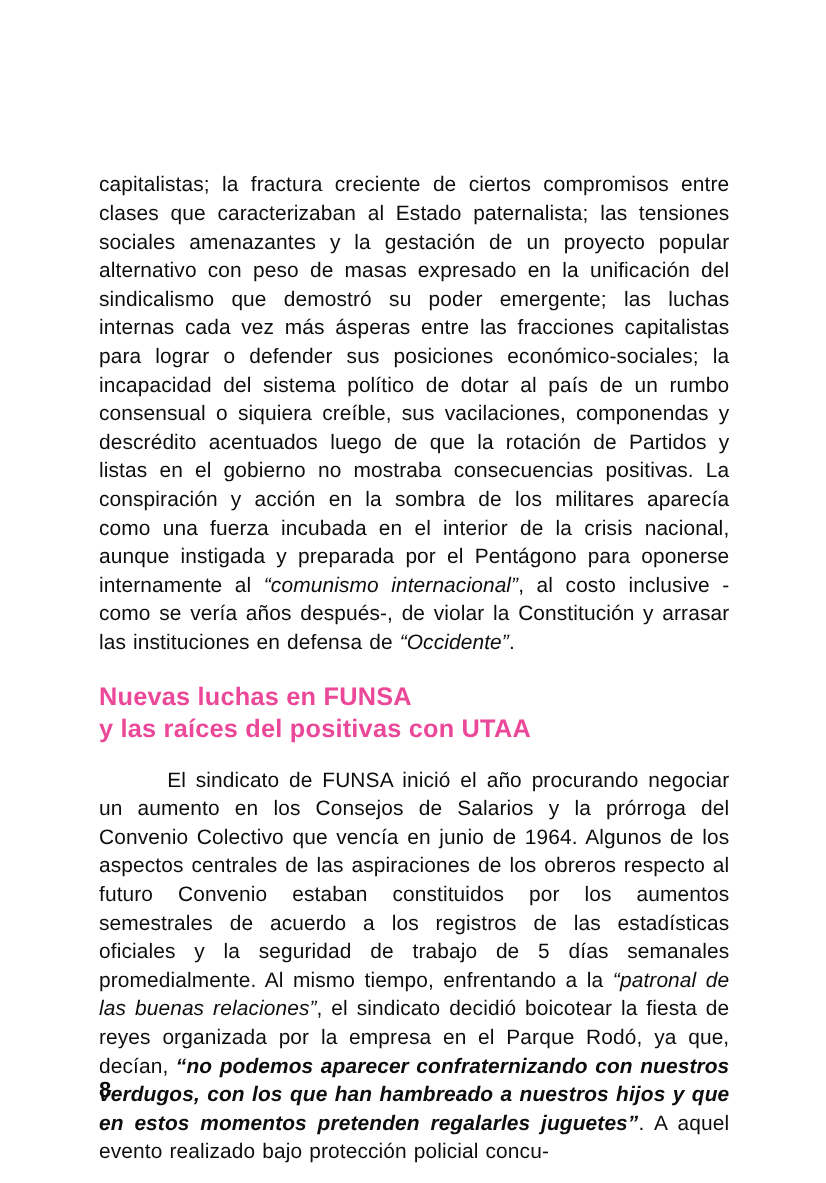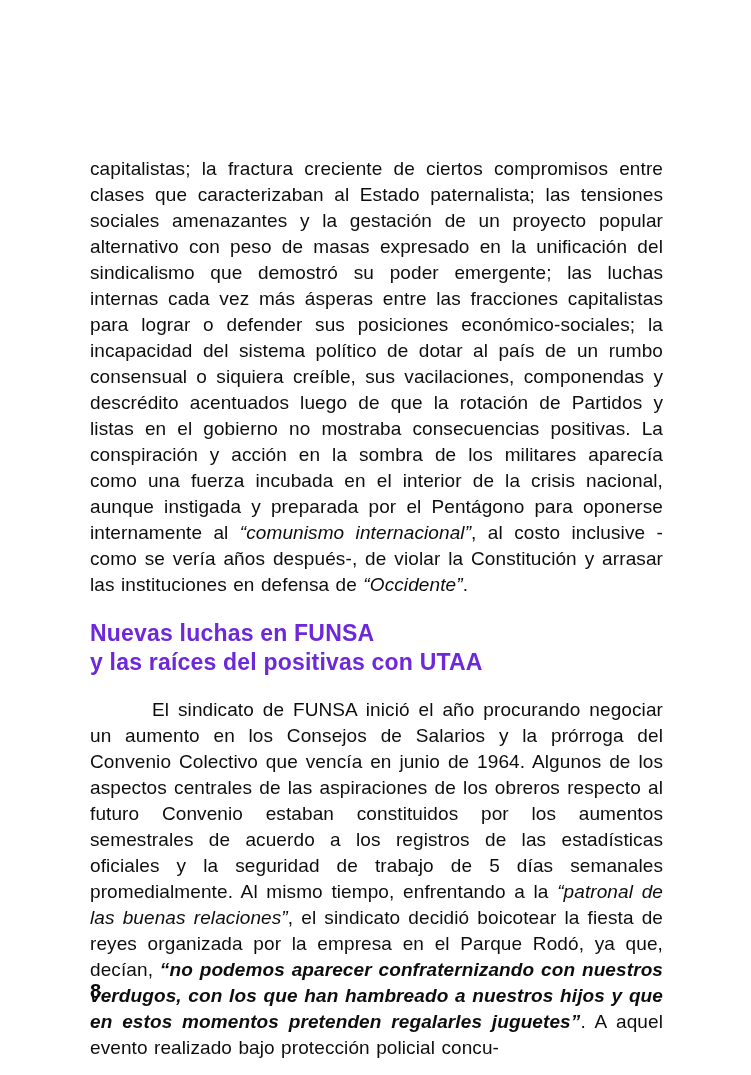--- a/index.html
+++ b/index.html
@@ -37,21 +37,21 @@
   }
   .run-normal { font-style: normal; font-weight: normal; }
   .run-italic { font-style: italic; font-weight: normal; }
   .run-bold-italic { font-style: italic; font-weight: bold; }
   h2.section-heading {
     margin: 21px 0 20px 0;
     font-size: 23px;
     line-height: 29px;
     font-weight: bold;
     letter-spacing: 0.2px;
-    color: #6d28d9;
+    color: #ec4899;
   }
   .page-number {
     position: absolute;
     left: 90px;
     top: 980px;
     font-size: 20px;
     font-weight: bold;
     color: #0a0a0a;
   }
 </style>

